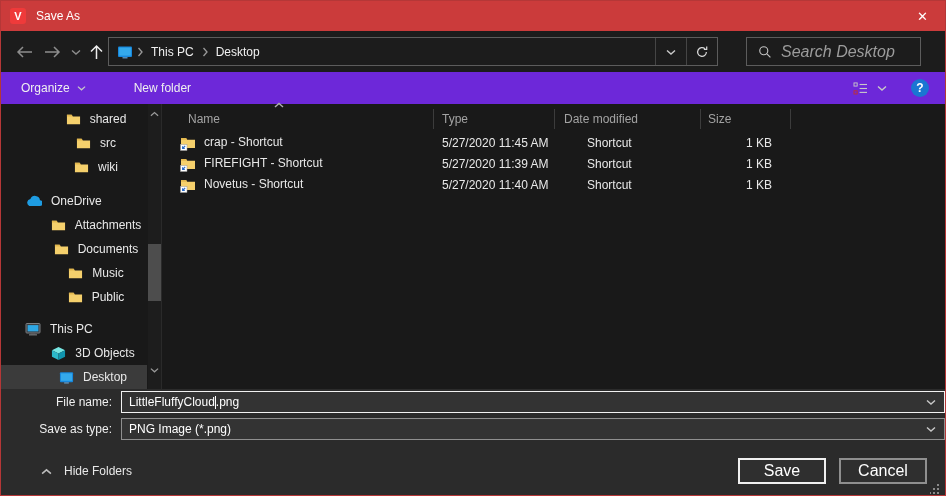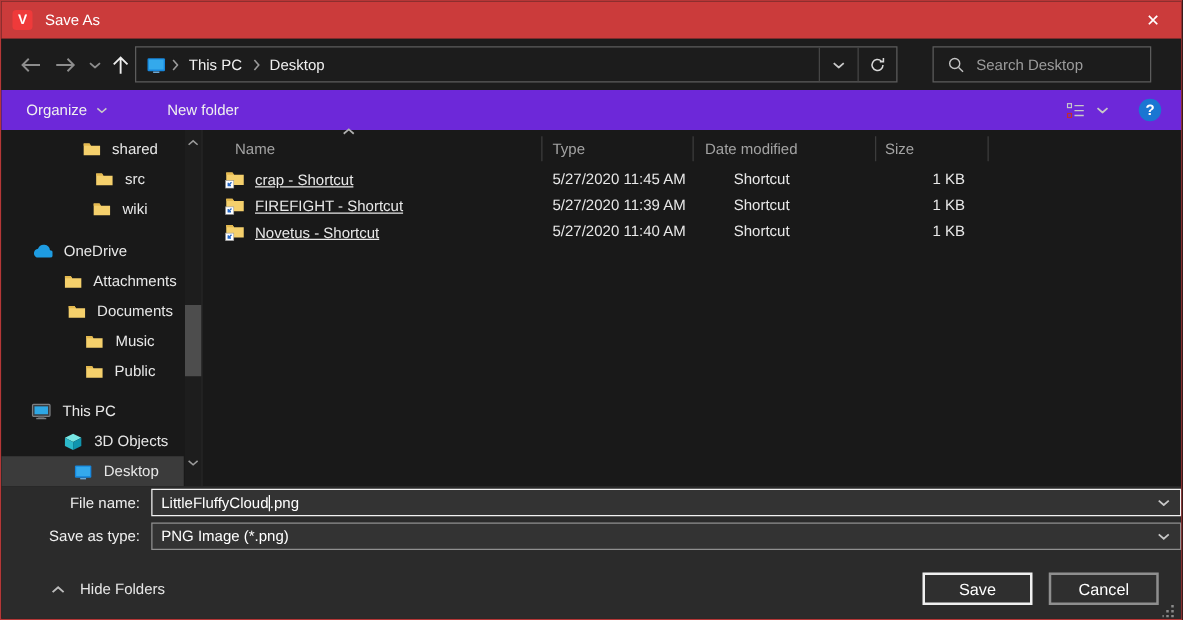--- a/index.html
+++ b/index.html
@@ -23,21 +23,21 @@
   .addressbar{ position:absolute; left:107px; top:6px; width:610px; height:29px;
     border:1px solid #5c5c5c; display:flex; align-items:center; font-size:12px; color:#f0f0f0; }
   .addressbar .crumb-icon{ margin-left:8px; }
   .crumb{ padding:0 4px; }
   .crumb-sep{ padding:0 4px; display:flex; align-items:center; }
   .addr-right{ margin-left:auto; display:flex; height:100%; }
   .addr-btn{ width:31px; height:100%; display:flex; align-items:center; justify-content:center;
     background:none; border:none; border-left:1px solid #454545; }
   .searchbox{ position:absolute; left:745px; top:6px; width:175px; height:29px;
     border:1px solid #5c5c5c; display:flex; align-items:center; }
-  .searchbox .placeholder{ color:#9c9c9c; font-size:12px; margin-left:9px; }
+  .searchbox .placeholder{ color:#9c9c9c; font-size:16px; margin-left:9px;font-style:italic; }
   .searchbox .mag{ margin-left:11px; }
 
   
   .toolbar{ height:32px; background:#6d28d9; display:flex; align-items:center; font-size:12px; }
   .tb-item{ display:flex; align-items:center; gap:7px; color:#f0f0f0; padding:4px 6px; }
   .tb-organize{ margin-left:14px; }
   .tb-newfolder{ margin-left:36px; }
   .tb-right{ margin-left:auto; display:flex; align-items:center; gap:10px; margin-right:16px; }
   .views-btn{ display:flex; align-items:center; gap:9px; }
   .help-btn{ width:18px; height:18px; border-radius:50%; background:#1a76d2; color:#fff;
@@ -65,39 +65,39 @@
   .hcol{ height:20px; display:flex; align-items:center; position:relative; }
   .hcol.c-date,.hcol.c-type,.hcol.c-size,.hcol.c-fill{ border-left:1px solid #3c3c3c; }
   .c-name{ width:271px; padding-left:26px; }
   .c-date{ width:146px; padding-left:9px; }
   .c-type{ width:121px; padding-left:8px; }
   .c-size{ width:90px; }
   .hcol.c-size{ padding-left:7px; }
   .c-fill{ flex:1; }
   .sort-caret{ position:absolute; left:112px; top:-7px; }
   .frow{ display:flex; height:21px; align-items:center; color:#e8e8e8; }
-  .frow .c-name{ padding-left:18px; display:flex; align-items:flex-end; gap:8px;text-decoration:underline; }
+  .frow .c-name{ padding-left:18px; display:flex; align-items:flex-start; gap:8px; }
   .frow .c-size{ text-align:right; padding-right:18px; }
 
   
   .bottom{ height:108px; background:#2b2b2b; padding-top:2px; position:relative; }
   .field-row{ display:flex; align-items:center; height:22px; }
   .field-row + .field-row{ margin-top:5px; }
   .field-row label{ flex:0 0 120px; text-align:right; padding-right:9px; font-size:12px; color:#f0f0f0; }
   .combo{ flex:1; height:22px; margin-right:0; background:#333; border:1px solid #8f8f8f;
     display:flex; align-items:center; padding-left:7px; font-size:12px; color:#fff; position:relative; }
   .combo.focused{ border-color:#f2f2f2; }
   .combo .chev{ position:absolute; right:8px; top:7px; }
   .caret{ display:inline-block; width:1px; height:13px; background:#fff; vertical-align:-2px; }
 
   .footerbar{ display:flex; align-items:center; margin-top:17px; height:28px; }
   .hide-folders{ margin-left:40px; display:flex; align-items:center; gap:12px;
     font-size:12px; color:#e8e8e8; background:none; border:none; }
   .btns{ margin-left:auto; display:flex; gap:13px; margin-right:18px; }
-  .wbtn{ width:88px; height:26px; background:#2f2f2f; color:#fff; font-size:13px;
+  .wbtn{ width:88px; height:26px; background:#2f2f2f; color:#fff; font-size:16px;
     font-family:inherit; border:2px solid #8f8f8f; }
   .wbtn.primary{ border-color:#f0f0f0; }
   .grip{ position:absolute; right:5px; bottom:3px; }
 </style>
 </head>
 <body>
 
 <svg width="0" height="0" style="position:absolute">
   <defs>
     <g id="i-folder">

